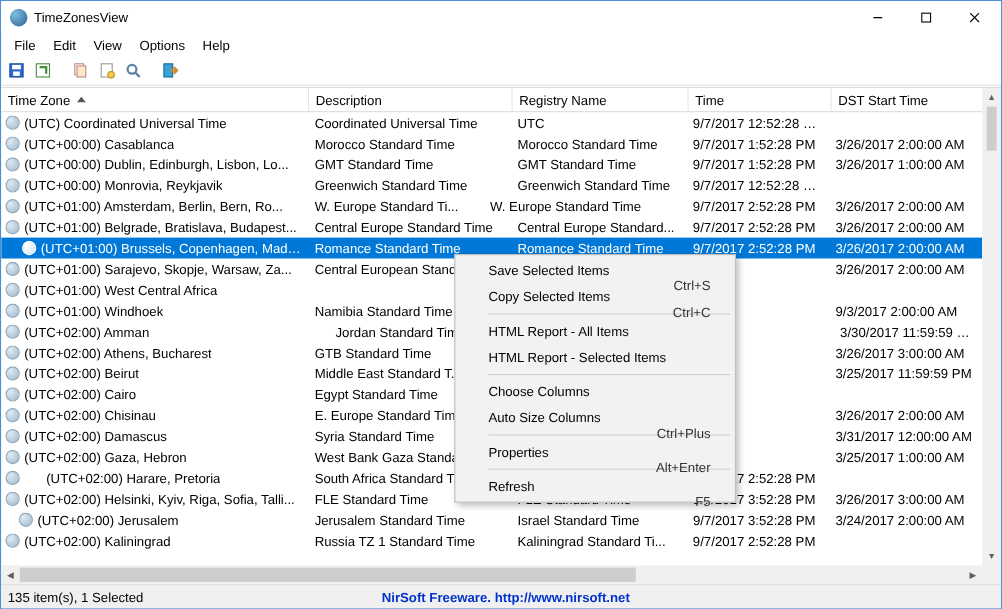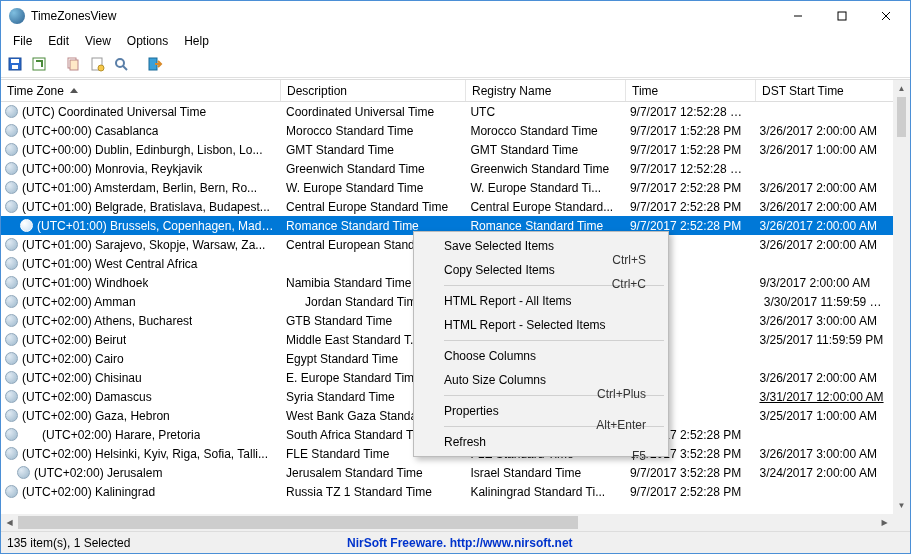--- a/index.html
+++ b/index.html
@@ -169,22 +169,22 @@
           <div class="cell" style="width: 185px;">Greenwich Standard Time</div>
           <div class="cell" style="width: 160px;">Greenwich Standard Time</div>
           <div class="cell" style="width: 130px;">9/7/2017 12:52:28 PM</div>
           <div class="cell" style="width: 140px;"></div>
         </div>
         <div class="row">
           <div class="cell first" style="width: 280px;">
             <span class="ricon"></span>
             <span style="overflow: hidden; text-overflow: ellipsis;">(UTC+01:00) Amsterdam, Berlin, Bern, Ro...</span>
           </div>
+          <div class="cell" style="width: 160px;">W. Europe Standard Ti...</div>
           <div class="cell" style="width: 185px;">W. Europe Standard Time</div>
-          <div class="cell" style="width: 160px;">W. Europe Standard Ti...</div>
           <div class="cell" style="width: 130px;">9/7/2017 2:52:28 PM</div>
           <div class="cell" style="width: 140px;">3/26/2017 2:00:00 AM</div>
         </div>
         <div class="row">
           <div class="cell first" style="width: 280px;">
             <span class="ricon"></span>
             <span style="overflow: hidden; text-overflow: ellipsis;">(UTC+01:00) Belgrade, Bratislava, Budapest...</span>
           </div>
           <div class="cell" style="width: 185px;">Central Europe Standard Time</div>
           <div class="cell" style="width: 160px;">Central Europe Standard...</div>
@@ -282,21 +282,21 @@
           <div class="cell" style="width: 140px;">3/26/2017 2:00:00 AM</div>
         </div>
         <div class="row">
           <div class="cell first" style="width: 280px;">
             <span class="ricon"></span>
             <span style="overflow: hidden; text-overflow: ellipsis;">(UTC+02:00) Damascus</span>
           </div>
           <div class="cell" style="width: 185px;">Syria Standard Time</div>
           <div class="cell" style="width: 160px;"></div>
           <div class="cell" style="width: 130px;">8 PM</div>
-          <div class="cell" style="width: 140px; text-decoration: underline;">3/31/2017 12:00:00 AM</div>
+          <div class="cell" style="width: 140px;">3/31/2017 12:00:00 AM</div>
         </div>
         <div class="row">
           <div class="cell first" style="width: 280px;">
             <span class="ricon"></span>
             <span style="overflow: hidden; text-overflow: ellipsis;">(UTC+02:00) Gaza, Hebron</span>
           </div>
           <div class="cell" style="width: 185px;">West Bank Gaza Standa...</div>
           <div class="cell" style="width: 160px;"></div>
           <div class="cell" style="width: 130px;">8 PM</div>
           <div class="cell" style="width: 140px;">3/25/2017 1:00:00 AM</div>

